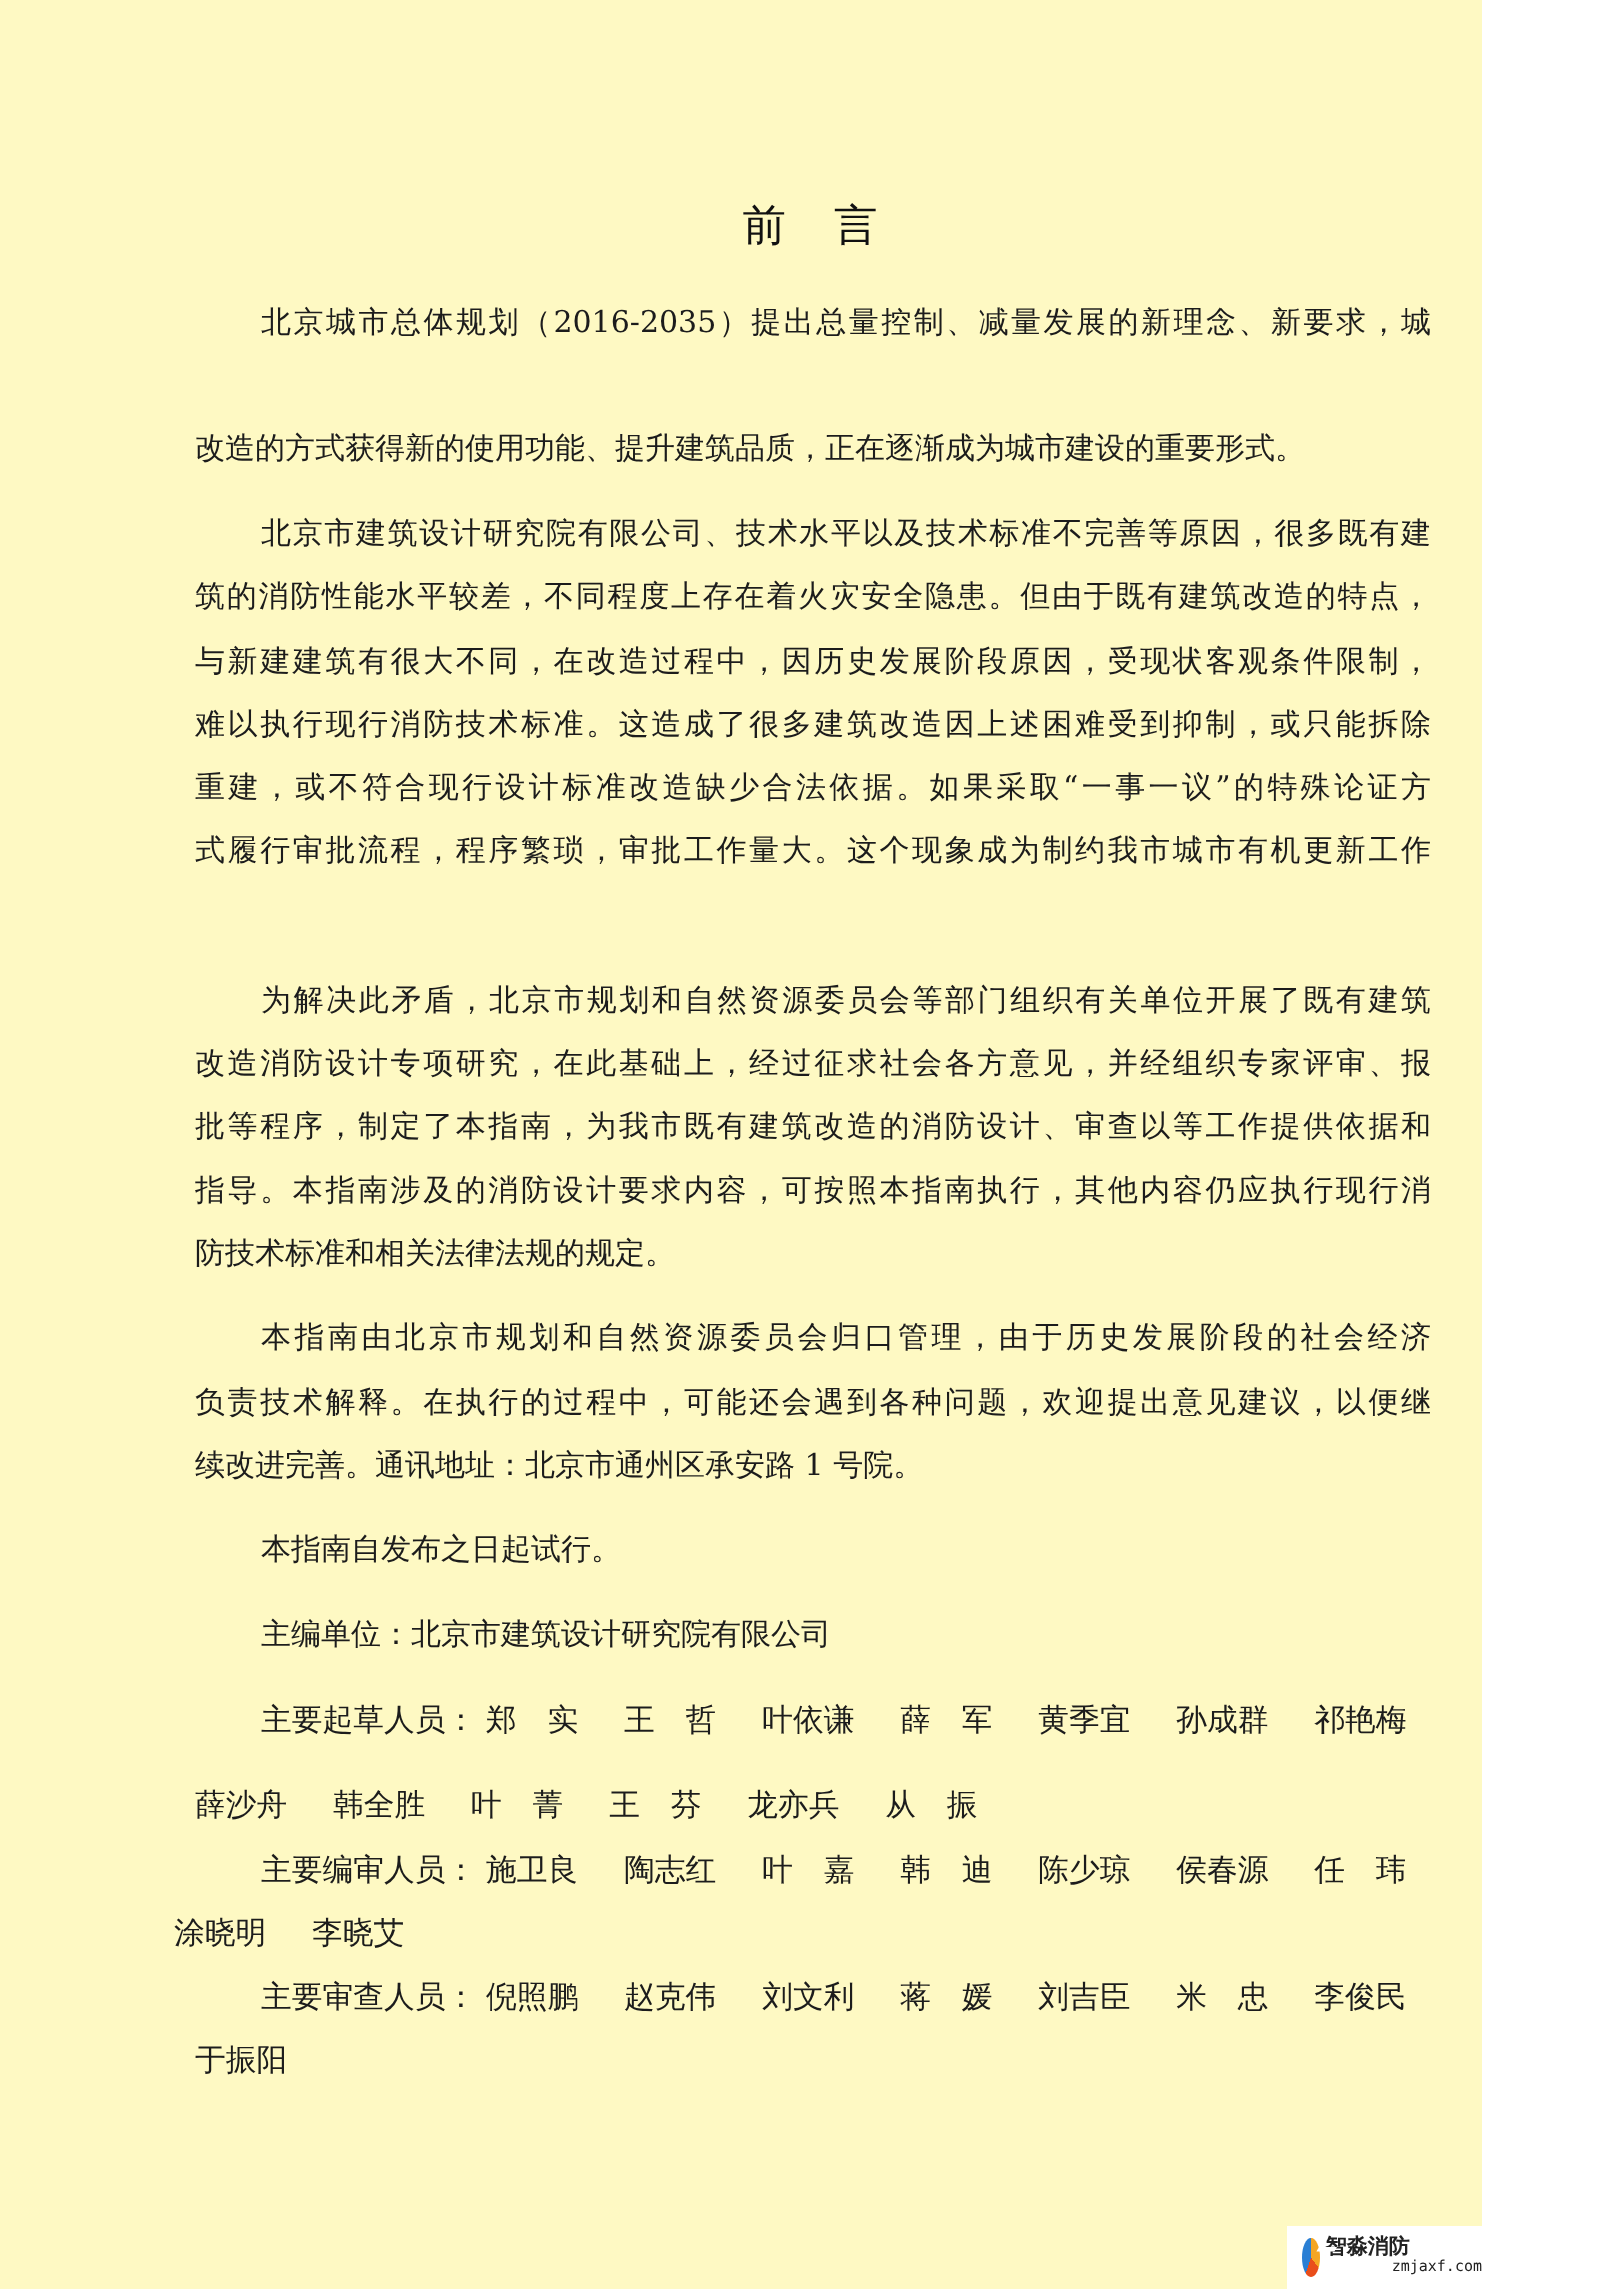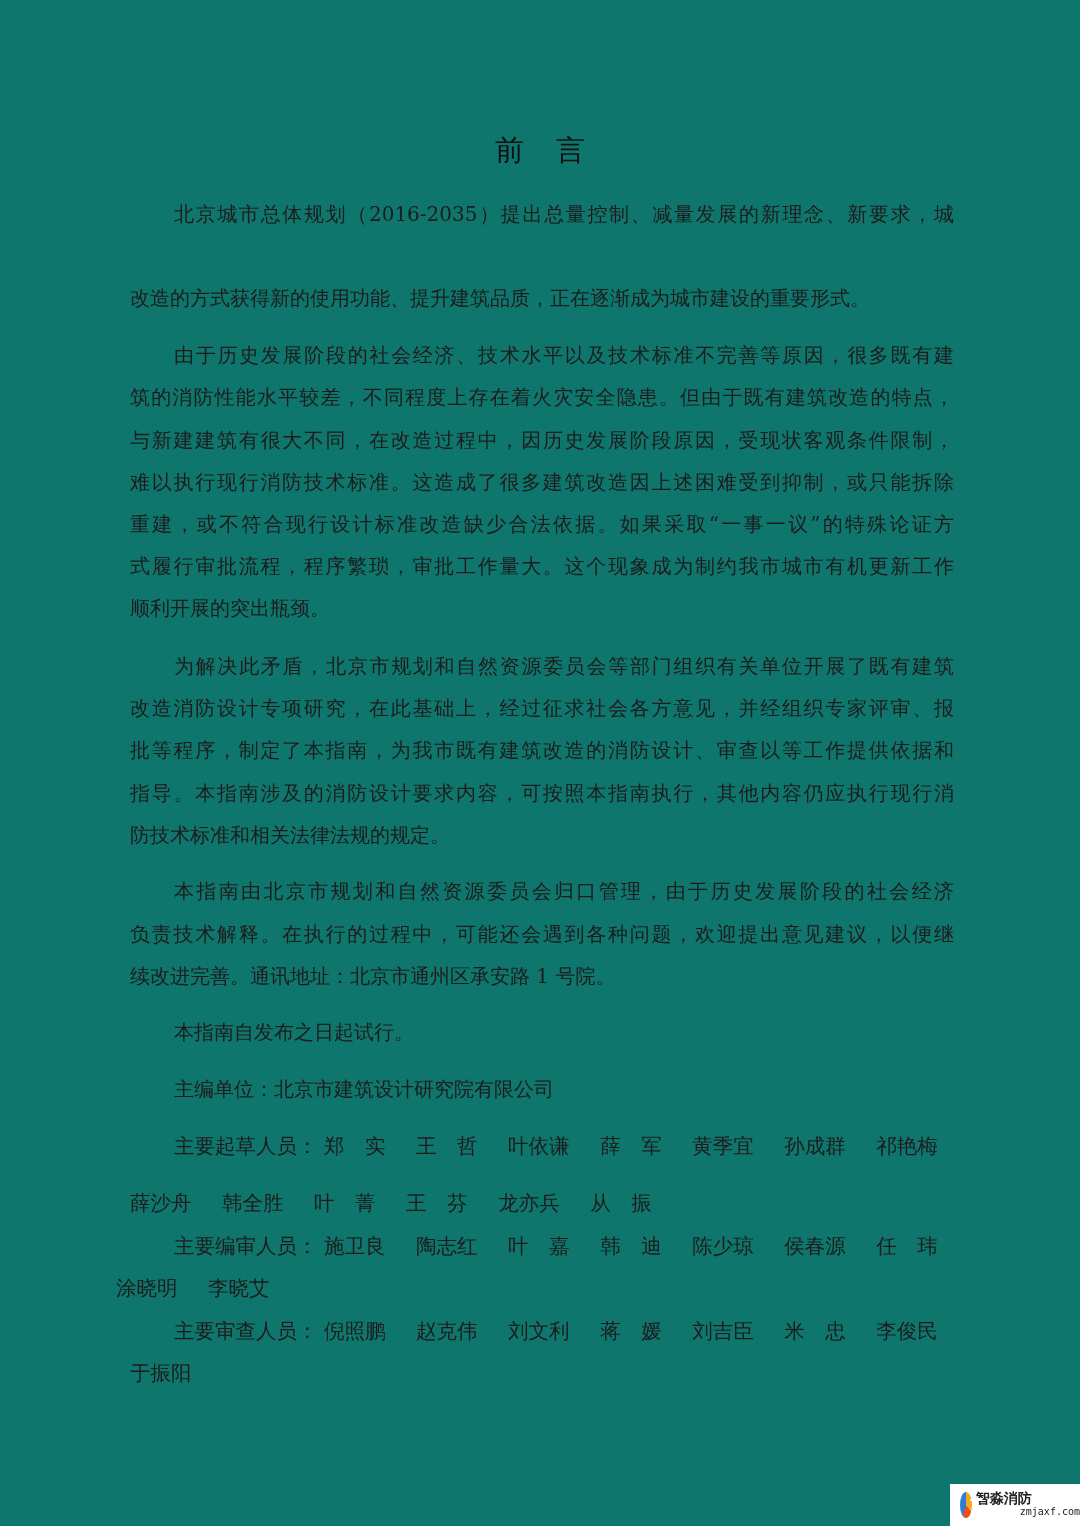--- a/index.html
+++ b/index.html
@@ -1,18 +1,18 @@
 <!DOCTYPE html>
 <html><head>
   <meta charset="utf-8">
   <style>
     html, body { margin: 0; padding: 0; background: #ffffff; }
     body { width: 1080px; height: 1526px; position: relative; overflow: hidden;
       font-family: "DejaVu Serif", "Liberation Serif", serif; color: #1a1a1a; }
-    .page { position: absolute; left: 0; top: 0; width: 1080px; height: 1526px; background: #0f766e; }
+    .page { position: absolute; left: 0; top: 0; width: 988px; height: 1526px; background: #fef9c3; }
     .title { position: absolute; top: 130px; left: 0; width: 1080px; text-align: center;
       font-size: 29px; letter-spacing: 32px; text-indent: 32px; color: #111; line-height: 40px; }
     .line { position: absolute; left: 130px; width: 824px; font-size: 20px; line-height: 26px;
       white-space: nowrap; color: #1c1c1c; text-align: justify; text-align-last: justify; }
     .line.last { text-align-last: left; }
     .line.indent { left: 174px; width: 780px; }
     .names { position: absolute; font-size: 20.5px; line-height: 26px; white-space: nowrap; color: #1c1c1c; }
     .names span { display: inline-block; margin-right: 24px; }
     .names .label { margin-right: 0; }
     .watermark { position: absolute; right: 0; bottom: 0; width: 130px; height: 42px; background: #fff;
@@ -27,27 +27,26 @@
   </style>
 </head>
 <body>
 
 <div class="page">
   <div class="title">前言</div>
 
   <div class="line indent" style="top:201px">北京城市总体规划（2016-2035）提出总量控制、减量发展的新理念、新要求，城</div>
   <div class="line last" style="top:285px">改造的方式获得新的使用功能、提升建筑品质，正在逐渐成为城市建设的重要形式。</div>
 
-  <div class="line indent" style="top:342px">由于历史发展阶段的社会经济、技术水平以及技术标准不完善等原因，很多既有建</div>
+  <div class="line indent" style="top:342px">北京市建筑设计研究院有限公司、技术水平以及技术标准不完善等原因，很多既有建</div>
   <div class="line" style="top:384px">筑的消防性能水平较差，不同程度上存在着火灾安全隐患。但由于既有建筑改造的特点，</div>
   <div class="line" style="top:427px">与新建建筑有很大不同，在改造过程中，因历史发展阶段原因，受现状客观条件限制，</div>
   <div class="line" style="top:469px">难以执行现行消防技术标准。这造成了很多建筑改造因上述困难受到抑制，或只能拆除</div>
   <div class="line" style="top:511px">重建，或不符合现行设计标准改造缺少合法依据。如果采取“一事一议”的特殊论证方</div>
   <div class="line" style="top:553px">式履行审批流程，程序繁琐，审批工作量大。这个现象成为制约我市城市有机更新工作</div>
-  <div class="line last" style="top:595px">顺利开展的突出瓶颈。</div>
 
   <div class="line indent" style="top:653px">为解决此矛盾，北京市规划和自然资源委员会等部门组织有关单位开展了既有建筑</div>
   <div class="line" style="top:695px">改造消防设计专项研究，在此基础上，经过征求社会各方意见，并经组织专家评审、报</div>
   <div class="line" style="top:737px">批等程序，制定了本指南，为我市既有建筑改造的消防设计、审查以等工作提供依据和</div>
   <div class="line" style="top:780px">指导。本指南涉及的消防设计要求内容，可按照本指南执行，其他内容仍应执行现行消</div>
   <div class="line last" style="top:822px">防技术标准和相关法律法规的规定。</div>
 
   <div class="line indent" style="top:878px">本指南由北京市规划和自然资源委员会归口管理，由于历史发展阶段的社会经济</div>
   <div class="line" style="top:921px">负责技术解释。在执行的过程中，可能还会遇到各种问题，欢迎提出意见建议，以便继</div>
   <div class="line last" style="top:963px">续改进完善。通讯地址：北京市通州区承安路 1 号院。</div>

